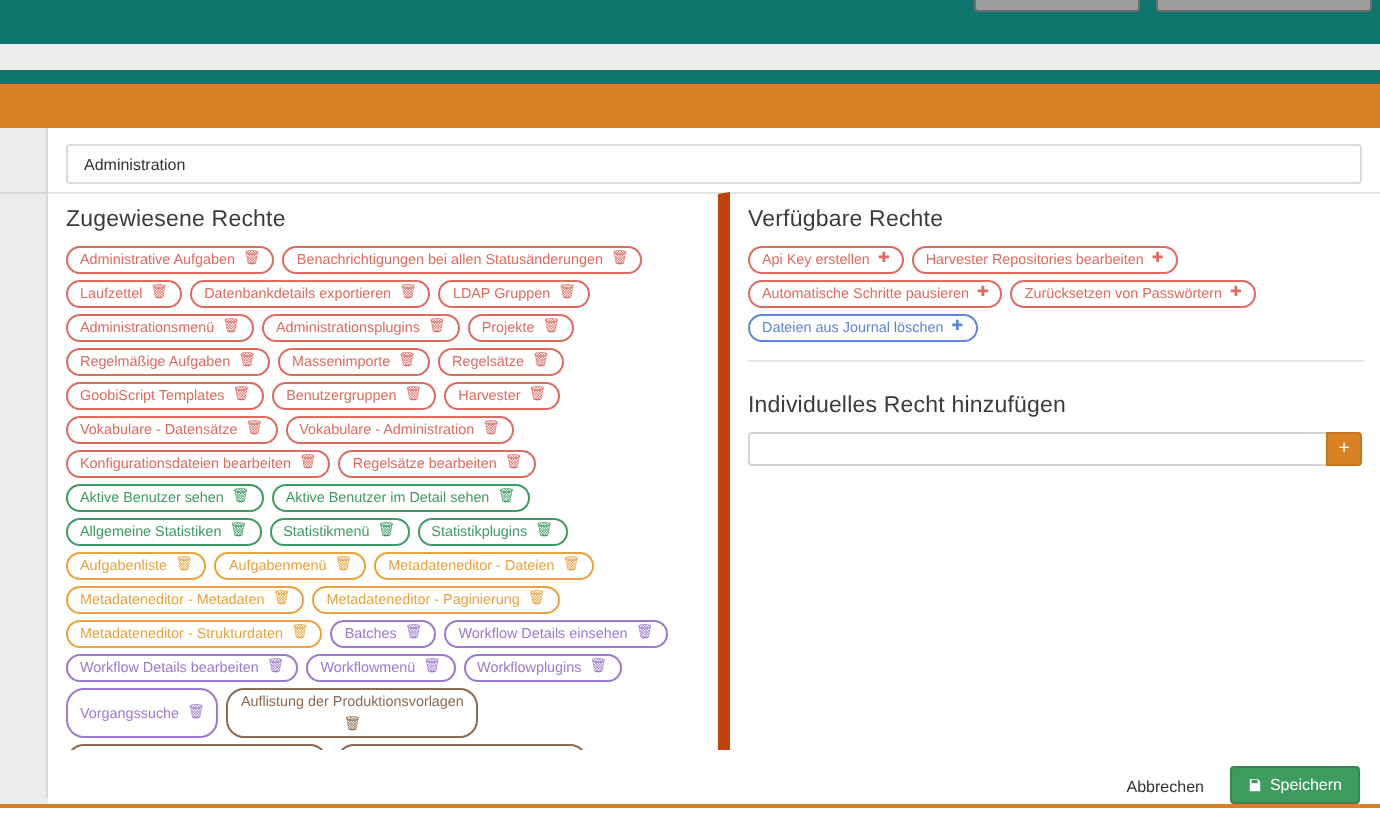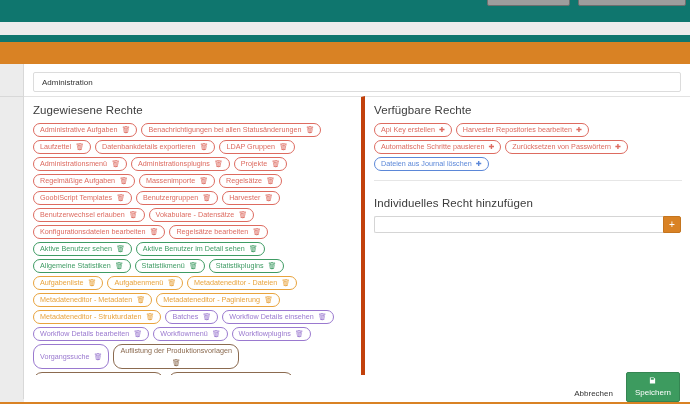--- a/index.html
+++ b/index.html
@@ -61,21 +61,21 @@
     font-size: 8px; color: #333;
   }
 
   
   .cols {
     position: absolute; top: 32px; left: 0; width: 666px; height: 300px;
     display: flex;
   }
   .col-left {
     width: 341px; height: 300px;
-    border-right: 4px solid #c2410c; border-top: 1px solid #e2e2e2;
+    border-right: 6px solid #c2410c; border-top: 1px solid #e2e2e2;
     padding: 7px 8px 0 9px;
   }
   .col-right {
     width: 325px; height: 300px;
     border-top: 1px solid #e2e2e2;
     padding: 7px 8px 0 9px;
   }
 
   h2.section-title {
     margin: 0 0 7px 0;
@@ -135,21 +135,21 @@
     background: #fff;
   }
   .btn-cancel {
     font-size: 8px; color: #333; background: transparent;
     border: none; padding: 4px 6px; cursor: pointer;
   }
   .btn-save {
     display: inline-flex; align-items: center; gap: 4px;
     font-size: 8px; color: #fff;
     background: #3d9b5f; border: 1px solid #358552;
-    border-radius: 2px; padding: 4px 8px; cursor: pointer; flex-direction: column;
+    border-radius: 2px; padding: 4px 8px; cursor: pointer;
   }
   .btn-save svg { display: block; }
 
   .bottom-rule {
     position: absolute; top: 402px; left: 0; width: 690px; height: 2px;
     background: #d98224;
   }
   .bottom-fill {
     position: absolute; top: 404px; left: 0; width: 690px; height: 10px;
     background: #ffffff;
@@ -239,25 +239,25 @@
             </span>
             <span class="chip c-red">
               <span class="chip-label">Benutzergruppen</span>
               <span class="chip-act">🗑</span>
             </span>
             <span class="chip c-red">
               <span class="chip-label">Harvester</span>
               <span class="chip-act">🗑</span>
             </span>
             <span class="chip c-red">
-              <span class="chip-label">Benutzerwechsel erlauben</span>
-              <span class="chip-act">🗑</span>
-            </span>
-            <span class="chip c-red">
               <span class="chip-label">Vokabulare - Datensätze</span>
+              <span class="chip-act">🗑</span>
+            </span>
+            <span class="chip c-red">
+              <span class="chip-label">Vokabulare - Administration</span>
               <span class="chip-act">🗑</span>
             </span>
             <span class="chip c-red">
               <span class="chip-label">Konfigurationsdateien bearbeiten</span>
               <span class="chip-act">🗑</span>
             </span>
             <span class="chip c-red">
               <span class="chip-label">Regelsätze bearbeiten</span>
               <span class="chip-act">🗑</span>
             </span>

